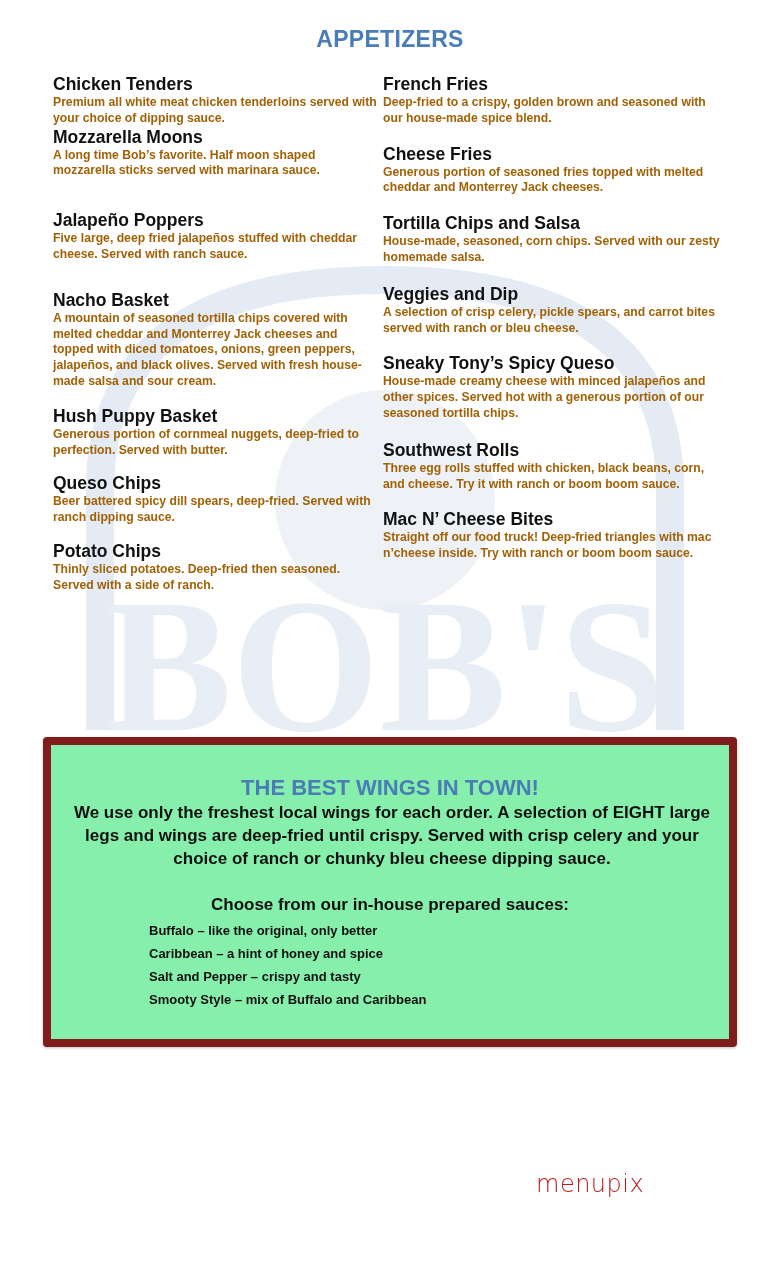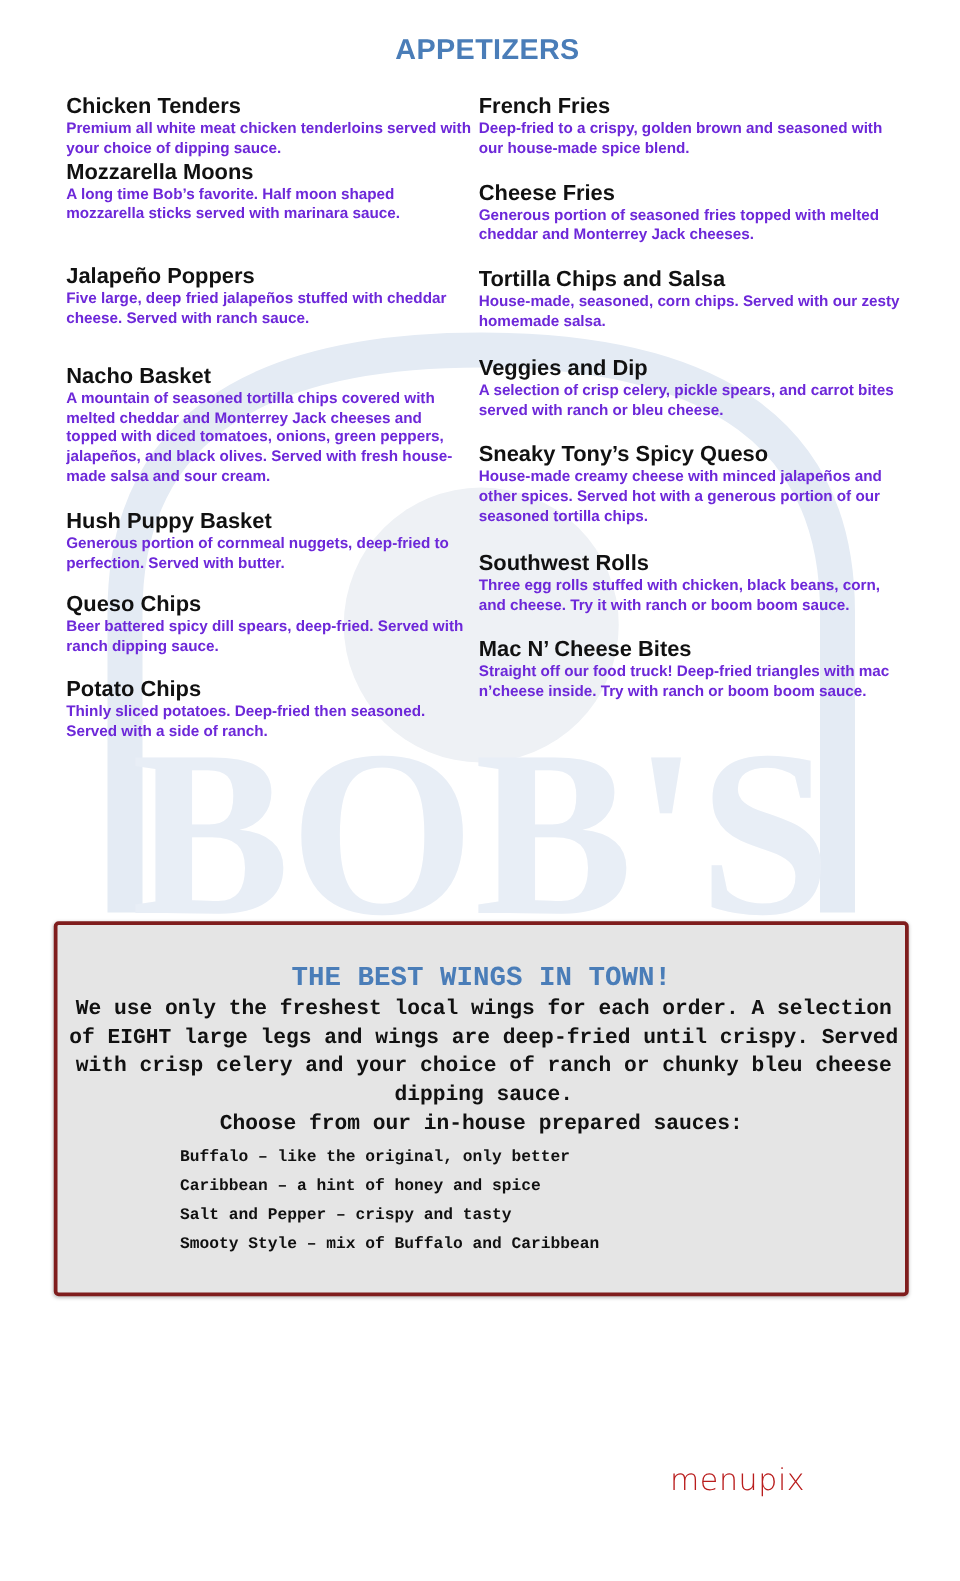--- a/index.html
+++ b/index.html
@@ -15,27 +15,26 @@
   }
   .title {
     position:absolute; top:26px; left:6px; width:768px; text-align:center;
     font-weight:bold; font-size:23px; color:#4a7db8; letter-spacing:0.3px;
   }
   .col { position:absolute; top:74px; }
   .col.left { left:53px; width:325px; }
   .col.right { left:383px; width:345px; }
   .item { margin-bottom:0; }
   .item-name { font-size:17.5px; font-weight:bold; color:#111; line-height:21px; }
-  .item-desc { font-size:12.2px; font-weight:bold; color:#6d28d9; line-height:15.8px; }
+  .item-desc { font-size:12.2px; font-weight:bold; color:#a16207; line-height:15.8px; }
   .wings-box {
     position:absolute; left:43px; top:737px; width:678px; height:294px;
-    border:3px solid #7f1d1d; border-radius:4px;
-    background:#e5e5e5;
+    border:8px solid #7f1d1d; border-radius:4px;
+    background:#86efac;
     box-shadow:0 1px 3px rgba(0,0,0,0.25);
-    font-family:Liberation Mono, monospace;
   }
   .wings-title {
     position:absolute; top:30px; left:0; width:100%; text-align:center;
     font-weight:bold; font-size:22px; color:#4a7db8;
   }
   .wings-desc {
     position:absolute; top:56px; left:6px; width:670px; text-align:center;
     font-size:17px; font-weight:bold; line-height:23px; color:#111;
   }
   .sauce-heading {

